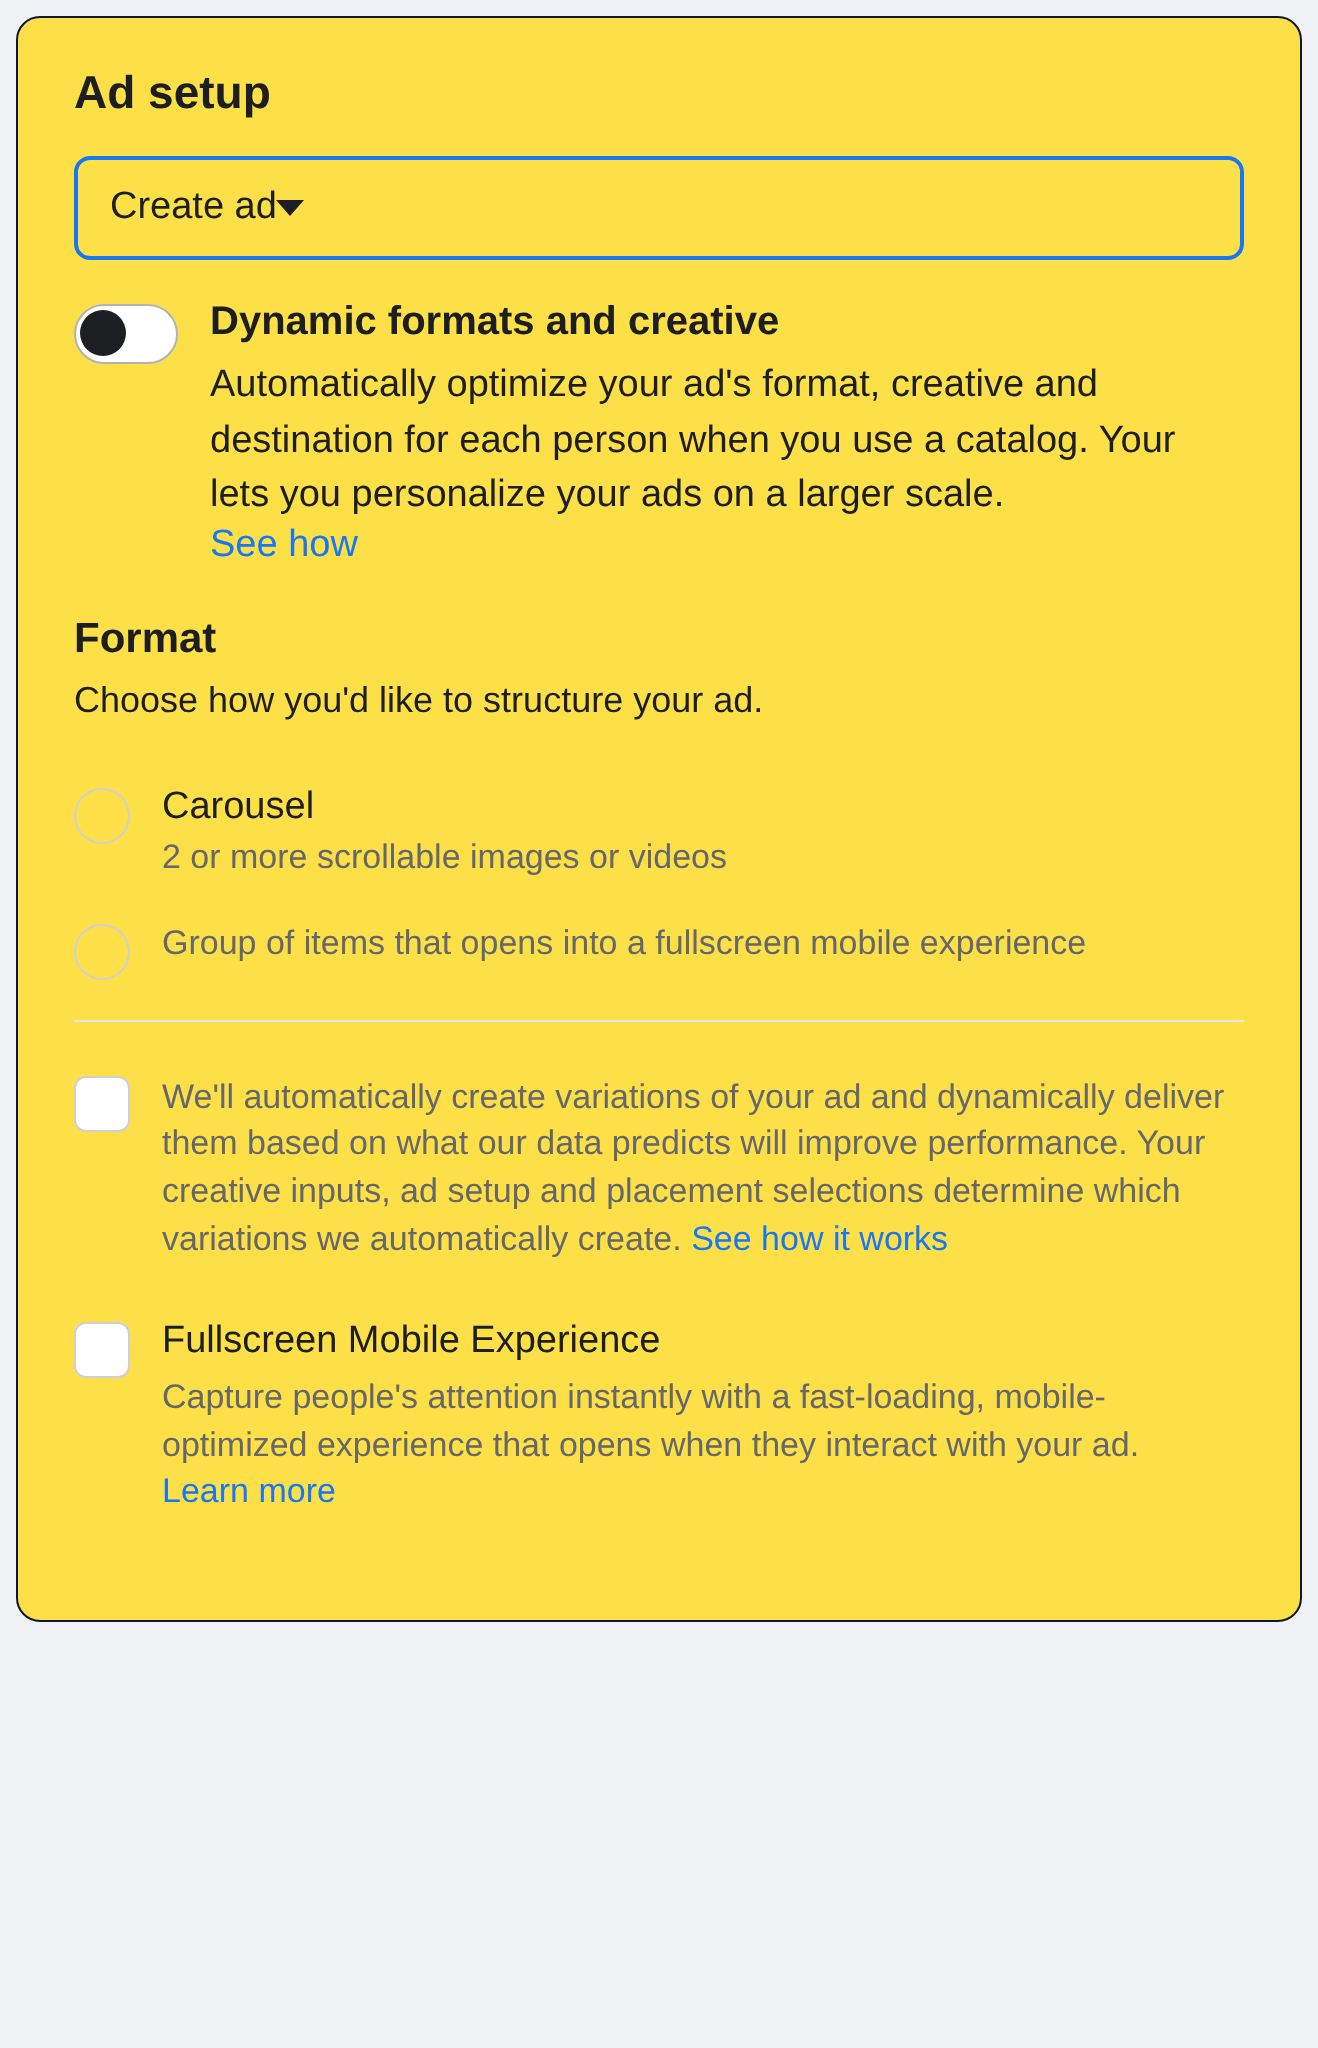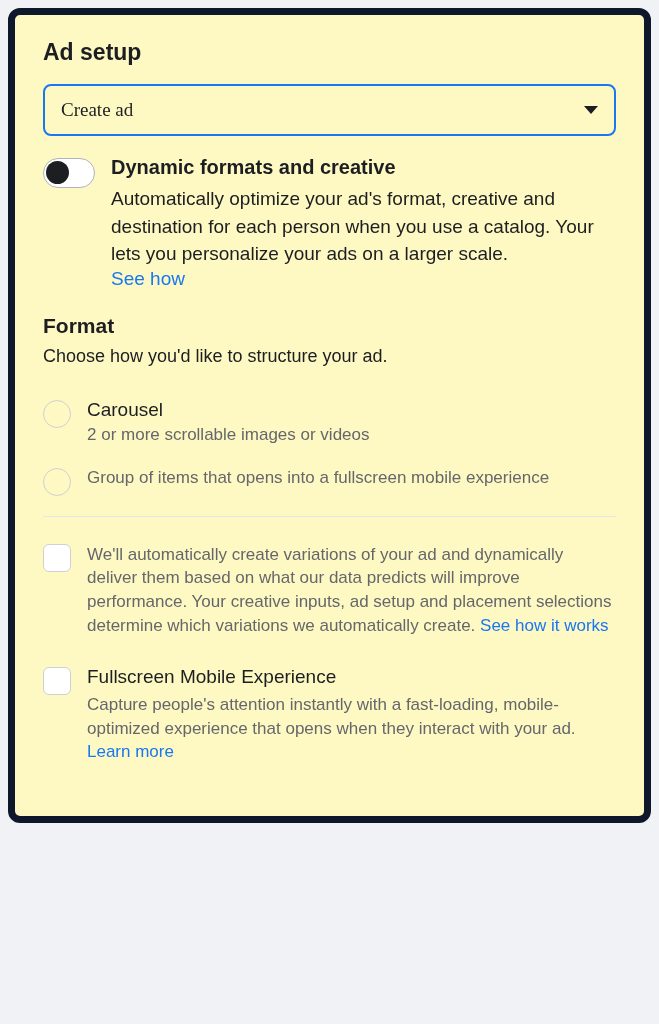--- a/index.html
+++ b/index.html
@@ -6,42 +6,40 @@
       box-sizing: border-box;
       margin: 0;
       padding: 0;
     }
     body {
       font-family: -apple-system, BlinkMacSystemFont, "Segoe UI", Helvetica, Arial, sans-serif;
       background: #f0f2f5;
       padding: 8px;
     }
     .card {
-      background: #fef9c3;
+      background: #fde047;
       border-radius: 12px;
       padding: 24px 28px;
       width: 643px;
-      border: 7px solid #0f172a;
+      border: 1px solid #0f172a;
     }
     .title {
       font-size: 23px;
       font-weight: 700;
       color: #1c1e21;
       margin-bottom: 18px;
     }
     .select-box {
       border: 2px solid #1877f2;
       border-radius: 8px;
       padding: 13px 16px;
       display: flex;
       align-items: center;
-      justify-content: space-between;
       cursor: pointer;
       margin-bottom: 20px;
-      font-family: Liberation Serif, serif;
     }
     .select-box-label {
       font-size: 19px;
       color: #1c1e21;
     }
     .caret {
       width: 0;
       height: 0;
       border-left: 7px solid transparent;
       border-right: 7px solid transparent;

